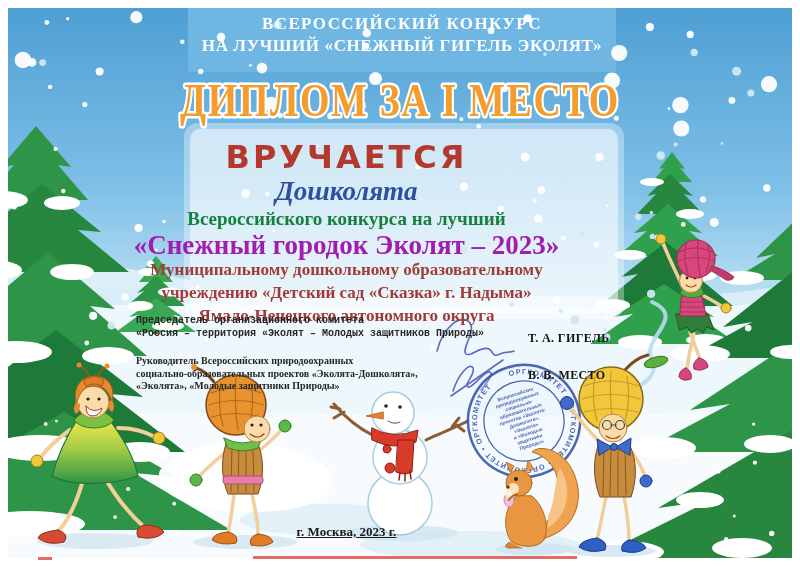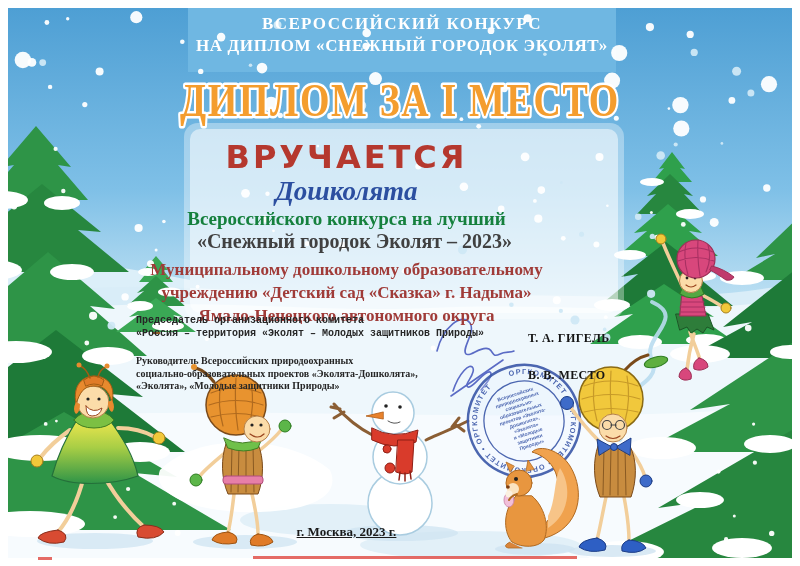--- a/index.html
+++ b/index.html
@@ -9,21 +9,21 @@
   .abs{position:absolute;}
   .ctr{left:8px;width:677px;text-align:center;}
   .hdr{left:188px;top:13px;width:428px;text-align:center;color:#fff;font-weight:bold;z-index:3;}
   .hdr .l1{font-size:17px;letter-spacing:1.4px;line-height:22px;}
   .hdr .l2{font-size:17px;letter-spacing:0.6px;line-height:22px;}
   .title-svg{left:8px;top:70px;width:784px;height:62px;z-index:3;}
   .presented{top:138px;font-family:"DejaVu Sans",sans-serif;font-weight:bold;font-size:32px;
              letter-spacing:3px;color:#B5382E;z-index:3;}
   .to{top:176px;font-style:italic;font-weight:bold;font-size:27px;color:#2C4FA0;z-index:3;}
   .c1{top:208px;font-weight:bold;font-size:19px;color:#15803d;z-index:3;}
-  .c2{top:230px;font-weight:bold;font-size:20px;color:#404040;z-index:3;padding-left:8px;}
+  .c2{top:230px;font-weight:bold;font-size:27px;color:#a21caf;z-index:3;}
   .recipient{top:258px;font-weight:bold;font-size:17px;line-height:23px;color:#A03B38;z-index:3;}
   .role{left:136px;width:350px;font-weight:bold;font-size:10px;line-height:12.5px;color:#262626;z-index:3;}
   .role1{top:315px;font-family:Liberation Mono, monospace;} .role2{top:355px;}
   .sig-name{font-weight:bold;font-size:12px;letter-spacing:.4px;color:#151515;z-index:3;}
   .n1{left:528px;top:331px;} .n2{left:528px;top:368px;}
   .footer{top:524px;font-weight:bold;font-size:13px;color:#1a1a1a;z-index:3;text-decoration:underline;}
   .scanline{background:#E0514B;opacity:.85;z-index:5;}
   svg{display:block;}
 </style>
 </head>
@@ -404,21 +404,21 @@
       <circle cx="613" cy="428" r="14" fill="#FBDCA9" stroke="#b5824c"></circle>
       <circle cx="607" cy="425" r="4.5" fill="none" stroke="#444" stroke-width="1.2"></circle>
       <circle cx="620" cy="425" r="4.5" fill="none" stroke="#444" stroke-width="1.2"></circle>
       <path d="M611,425 L616,425" stroke="#444" stroke-width="1.2"></path>
       <path d="M606,436 q7,5 14,0" stroke="#99441f" stroke-width="1.2" fill="none"></path>
     </g>
   </svg>
 
   <div class="abs hdr">
     <div class="l1">ВСЕРОССИЙСКИЙ КОНКУРС</div>
-    <div class="l2">НА ДИПЛОМ «СНЕЖНЫЙ ГОРОДОК ЭКОЛЯТ»</div>
+    <div class="l2">НА ЛУЧШИЙ «СНЕЖНЫЙ ГИГЕЛЬ ЭКОЛЯТ»</div>
   </div>
 
   <svg class="abs title-svg" viewBox="0 0 784 62" xmlns="http://www.w3.org/2000/svg">
     <text x="392" y="46" text-anchor="middle" font-family="Liberation Serif, serif" font-weight="bold" font-size="46" letter-spacing="2" fill="#F49D2E" stroke="#FFFFFF" stroke-width="5" paint-order="stroke" stroke-linejoin="round" textLength="440" lengthAdjust="spacingAndGlyphs">ДИПЛОМ ЗА I МЕСТО</text>
   </svg>
 
   <div class="abs ctr presented">ВРУЧАЕТСЯ</div>
   <div class="abs ctr to">Дошколята</div>
   <div class="abs ctr c1">Всероссийского конкурса на лучший</div>
   <div class="abs ctr c2">«Снежный городок Эколят – 2023»</div>

